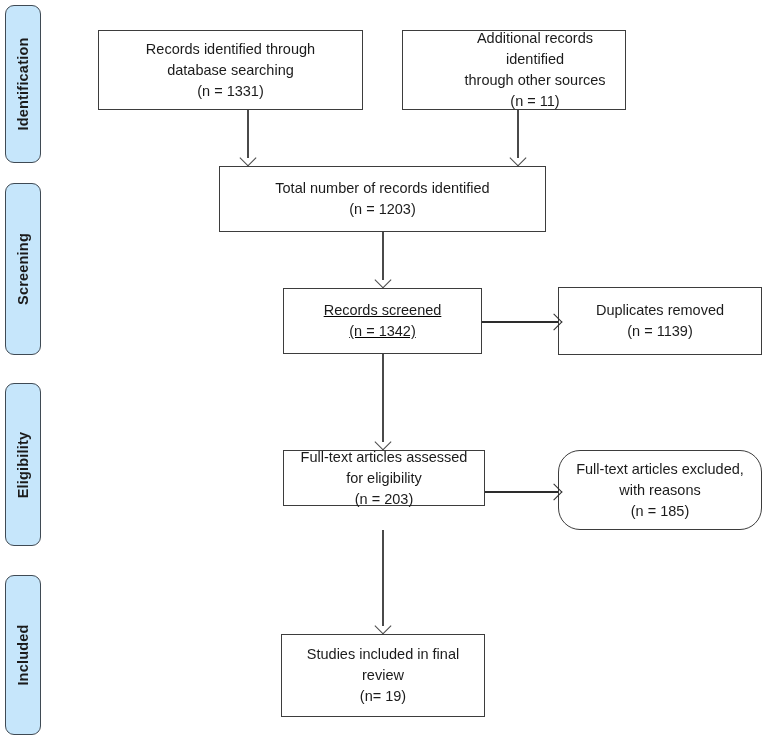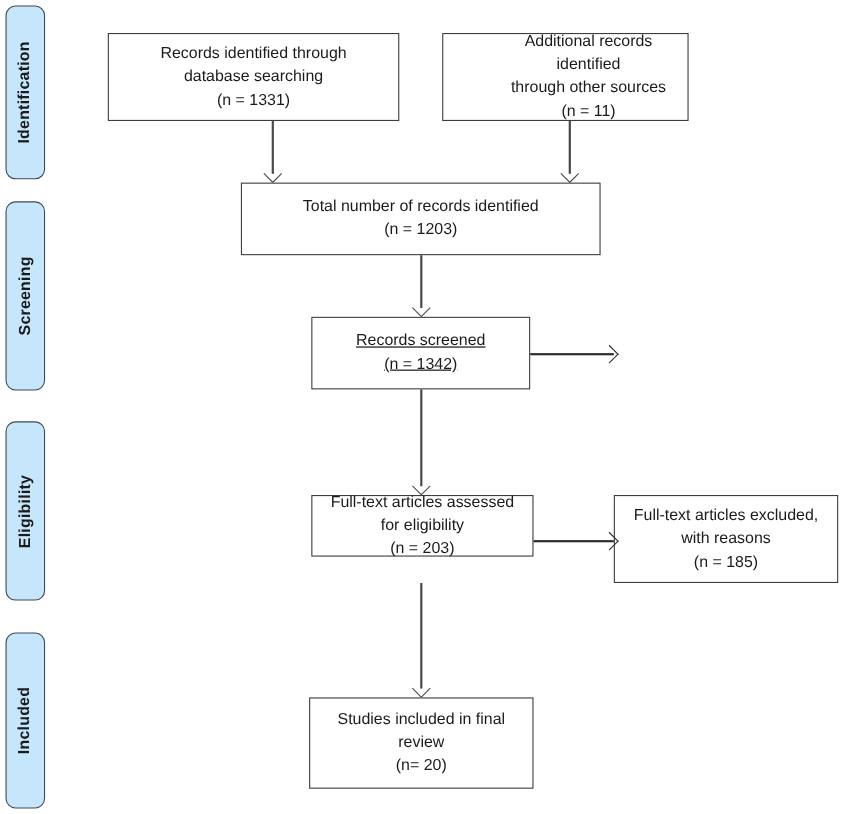--- a/index.html
+++ b/index.html
@@ -129,44 +129,48 @@
   </div>
 
   <div class="vline" style="left:382px; top:232px; height:48px;"></div>
   <div class="arrow-open-down" style="left:377px; top:274px;"></div>
 
   <div class="fbox" style="left:283px; top:288px; width:199px; height:66px;text-decoration:underline;">
     <span class="txt">Records screened
 (n =  1342)</span>
   </div>
 
+  <div class="fbox" style="left:558px; top:287px; width:204px; height:68px;">
+    <span class="txt">Duplicates removed
+(n =  1139)</span>
+  </div>
 
   <div class="hline" style="left:482px; top:321px; width:76px;"></div>
   <div class="arrow-open-right" style="left:548px; top:316px;"></div>
 
   <div class="vline" style="left:382px; top:354px; height:88px;"></div>
   <div class="arrow-open-down" style="left:377px; top:436px;"></div>
 
   <div class="fbox" style="left:283px; top:450px; width:202px; height:56px;">
     <span class="txt">Full-text articles assessed
 for eligibility
 (n = 203)</span>
   </div>
 
-  <div class="fbox" style="left:558px; top:450px; width:204px; height:80px;">
+  <div class="fbox" style="left:558px; top:450px; width:204px; height:80px;border-radius:22px;">
     <span class="txt">Full-text articles excluded,
 with reasons
 (n =  185)</span>
   </div>
 
   <div class="hline" style="left:485px; top:491px; width:73px;"></div>
   <div class="arrow-open-right" style="left:548px; top:486px;"></div>
 
   <div class="vline" style="left:382px; top:530px; height:96px;"></div>
   <div class="arrow-open-down" style="left:377px; top:620px;"></div>
 
   <div class="fbox" style="left:281px; top:634px; width:204px; height:83px;">
     <span class="txt">Studies included in final
 review
-(n= 20)</span>
+(n= 19)</span>
   </div>
 
 </div>
 
 </body></html>

